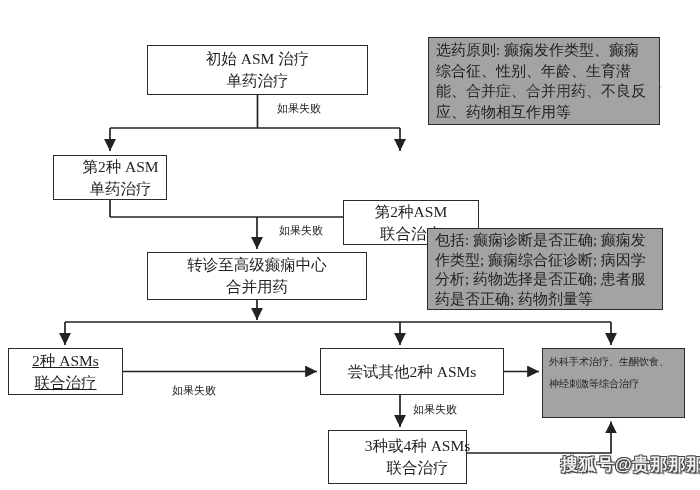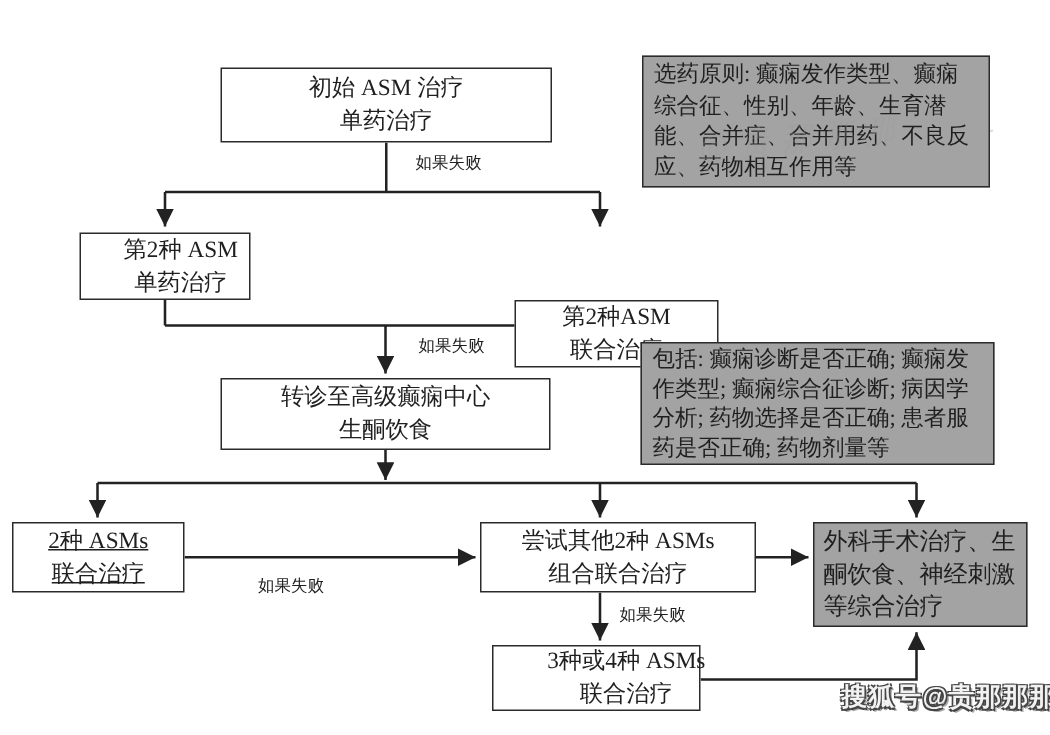--- a/index.html
+++ b/index.html
@@ -12,21 +12,21 @@
     position:absolute;box-sizing:border-box;border:1.6px solid #2b2b2b;background:#ffffff;
     display:flex;flex-direction:column;align-items:center;justify-content:center;
     text-align:center;font-size:15.5px;line-height:22px;
   }
   .box span{white-space:nowrap;}
   .note{
     position:absolute;box-sizing:border-box;border:1.6px solid #2b2b2b;background:#a3a3a3;
     text-align:left;font-size:15px;line-height:20.5px;padding:2px 7px;
   }
   .note-includes{line-height:19.5px;font-size:15px;}
-  .note-surgery{font-size:16px;line-height:21.5px;padding:2px 6px;}
+  .note-surgery{font-size:10px;line-height:21.5px;padding:2px 6px;}
   .edge-label{position:absolute;font-size:11px;white-space:nowrap;}
   .faint-wm{
     position:absolute;left:466px;top:78px;font-size:21px;color:#9a9a9a;opacity:0.30;
     transform:rotate(-5deg);font-style:italic;letter-spacing:7px;white-space:nowrap;
   }
   .sohu-wm{
     position:absolute;left:561px;top:453px;white-space:nowrap;
     font-family:"Liberation Sans","DejaVu Sans",sans-serif;font-weight:bold;
     font-size:17px;letter-spacing:1px;color:#f2f2f2;
     text-shadow:-1px -1px 0 #454545,1px -1px 0 #454545,-1px 1px 0 #454545,1px 1px 0 #454545,2px 2px 0 #ababab;
@@ -34,21 +34,21 @@
   
   .b-initial   {left:147px;top:45px; width:221px;height:50px;}
   .b-principles{left:428px;top:37px; width:232px;height:88px;}
   .b-asm2mono  {left:53px; top:155px;width:114px;height:45px;padding-left:21px;}
   .b-asm2combo {left:343px;top:155px;width:136px;height:45px;margin-top:45px;}
   .b-referral  {left:147px;top:252px;width:220px;height:48px;}
   .b-includes  {left:427px;top:228px;width:236px;height:82px;}
   .b-2asms     {left:8px;  top:348px;width:115px;height:47px;text-decoration:underline;}
   .b-tryother  {left:320px;top:348px;width:184px;height:47px;}
   .b-surgery   {left:542px;top:348px;width:143px;height:70px;}
-  .b-3or4      {left:328px;top:430px;width:139px;height:44px;padding-left:40px;}
+  .b-3or4      {left:328px;top:430px;width:139px;height:54px;padding-left:40px;}
   .l-fail1{left:277px;top:101px;}
   .l-fail2{left:279px;top:223px;}
   .l-fail3{left:172px;top:383px;}
   .l-fail4{left:413px;top:402px;}
 </style>
 </head>
 <body>
 
 <div class="canvas">
 
@@ -94,35 +94,34 @@
     <span>单药治疗</span>
   </div>
 
   <div class="box b-asm2combo">
     <span>第2种ASM</span>
     <span>联合治疗</span>
   </div>
 
   <div class="box b-referral">
     <span>转诊至高级癫痫中心</span>
-    <span>生酮饮食</span>
+    <span>合并用药</span>
   </div>
 
   <div class="note note-includes b-includes">
     <span>包括: 癫痫诊断是否正确; 癫痫发作类型; 癫痫综合征诊断; 病因学分析; 药物选择是否正确; 患者服药是否正确; 药物剂量等</span>
   </div>
 
   <div class="box b-2asms">
     <span>2种 ASMs</span>
     <span>联合治疗</span>
   </div>
 
   <div class="box b-tryother">
     <span>尝试其他2种 ASMs</span>
-    <span>组合联合治疗</span>
   </div>
 
   <div class="note note-surgery b-surgery">
     <span>外科手术治疗、生酮饮食、神经刺激等综合治疗</span>
   </div>
 
   <div class="box b-3or4">
     <span>3种或4种 ASMs</span>
     <span>联合治疗</span>
   </div>

